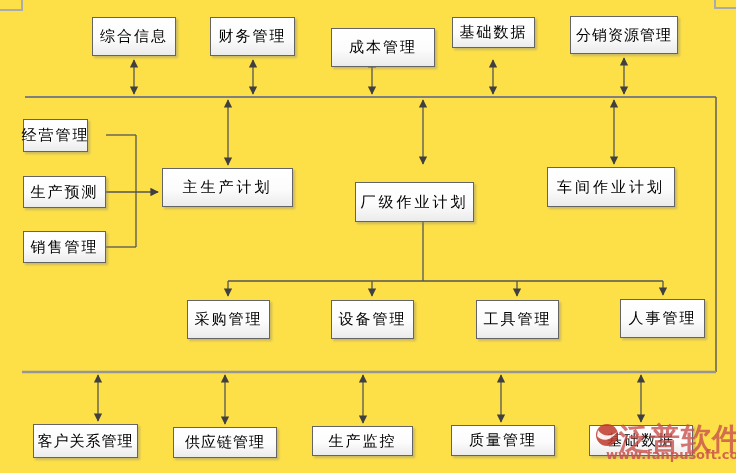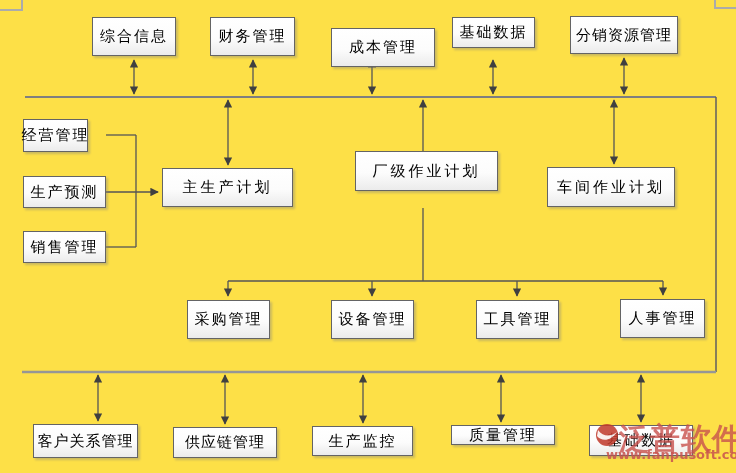--- a/index.html
+++ b/index.html
@@ -95,32 +95,32 @@
   <div class="node" style="left:210px;top:17px;width:85px;height:39px">财务管理</div>
   <div class="node" style="left:331px;top:28px;width:104px;height:39px">成本管理</div>
   <div class="node" style="left:452px;top:17px;width:83px;height:31px">基础数据</div>
   <div class="node wide" style="left:570px;top:16px;width:108px;height:38px">分销资源管理</div>
 
   <div class="node" style="left:23px;top:119px;width:65px;height:33px">经营管理</div>
   <div class="node" style="left:23px;top:176px;width:83px;height:32px">生产预测</div>
   <div class="node" style="left:23px;top:231px;width:83px;height:32px">销售管理</div>
 
   <div class="node plan" style="left:162px;top:168px;width:131px;height:39px">主生产计划</div>
-  <div class="node plan" style="left:355px;top:151px;width:143px;height:40px">厂级作业计划</div>
+  <div class="node plan" style="left:355px;top:182px;width:119px;height:40px">厂级作业计划</div>
   <div class="node plan" style="left:547px;top:167px;width:128px;height:40px">车间作业计划</div>
 
   <div class="node" style="left:187px;top:300px;width:83px;height:39px">采购管理</div>
   <div class="node" style="left:331px;top:300px;width:83px;height:39px">设备管理</div>
   <div class="node" style="left:476px;top:300px;width:83px;height:39px">工具管理</div>
   <div class="node" style="left:620px;top:299px;width:85px;height:39px">人事管理</div>
 
   <div class="node wide" style="left:33px;top:424px;width:105px;height:34px">客户关系管理</div>
   <div class="node wide" style="left:173px;top:427px;width:104px;height:31px">供应链管理</div>
   <div class="node" style="left:312px;top:426px;width:101px;height:30px">生产监控</div>
-  <div class="node" style="left:451px;top:425px;width:104px;height:20px">质量管理</div>
+  <div class="node" style="left:451px;top:425px;width:104px;height:31px">质量管理</div>
   <div class="node" style="left:589px;top:425px;width:104px;height:31px">基础数据</div>
 
   <svg class="wm-logo" width="24" height="24" viewBox="0 0 24 24" xmlns="http://www.w3.org/2000/svg">
     <circle cx="12" cy="12" r="11" fill="#c0392b"></circle>
     <path d="M2,13 C7,19 16,18 22,9 C16,14 8,14 3,7 Z" fill="#ffffff" opacity="0.92"></path>
   </svg>
   <div class="wm-brand">泛普软件</div>
   <div class="wm-url">www.fanpusoft.com</div>
 
 </div>

